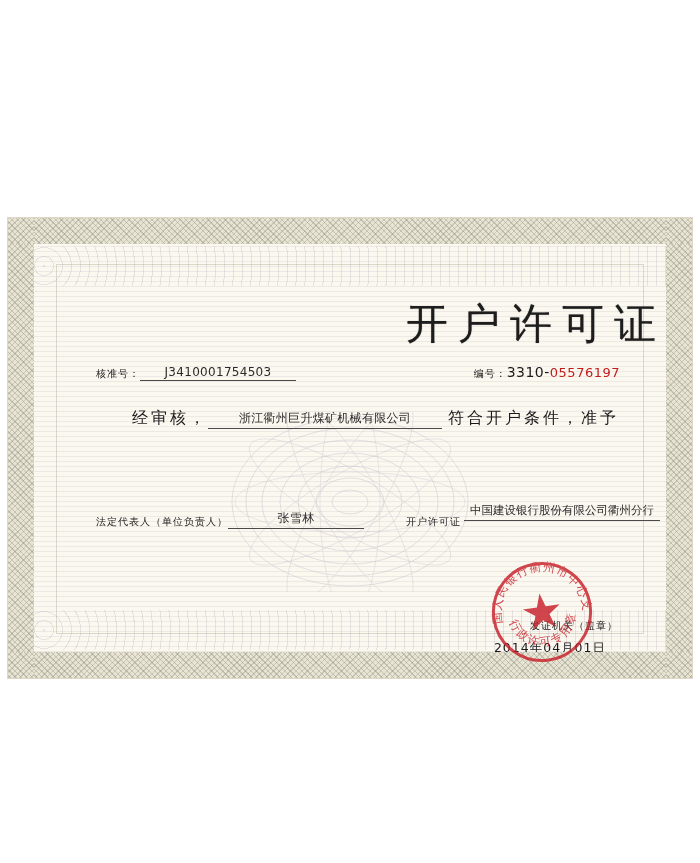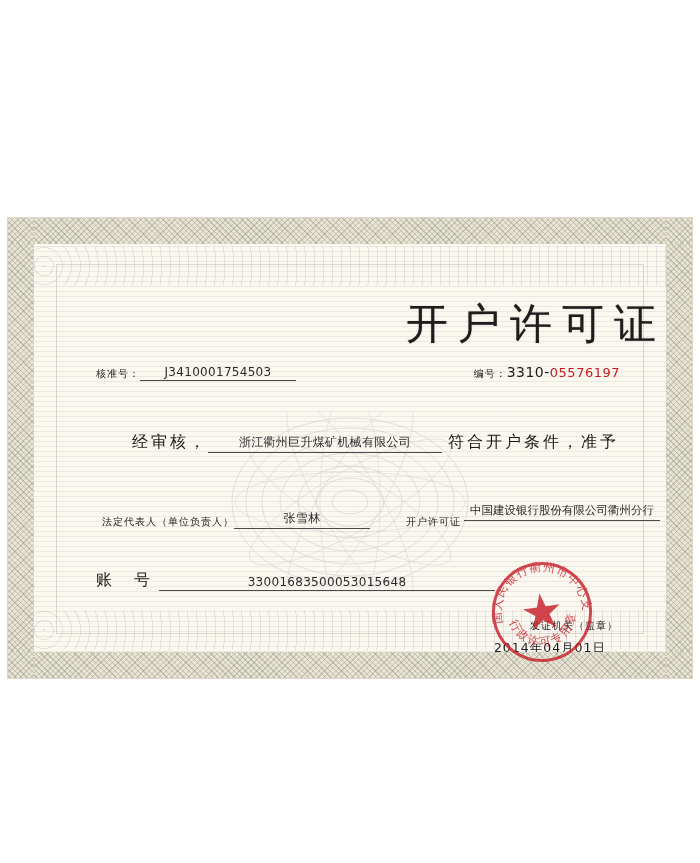--- a/index.html
+++ b/index.html
@@ -130,25 +130,25 @@
     vertical-align: bottom;
   }
 
   
   .r-approve { left: 62px; top: 118px; }
   .r-serial  { right: 46px; top: 118px; }
   .serial-red { color: #c31a1a; font-size: 13px; letter-spacing: .5px; }
   .serial-black { font-size: 14px; letter-spacing: .5px; }
 
   
-  .r-examined { left: 98px; top: 164px; margin-top: 24px; }
+  .r-examined { left: 98px; top: 164px; }
   .r-open     { left: 62px; top: 208px; }
 
   
-  .r-legal  { left: 68px; top: 266px; }
+  .r-legal  { left: 62px; top: 266px; }
   .r-bank   { left: 372px; top: 266px; }
   .bank-val {
     position: absolute;
     left: 430px;
     top: 258px;
     width: 196px;
     font-size: 11.5px;
     line-height: 17px;
     color: #2a2a2a;
     border-bottom: 1px solid #4a4a4a;
@@ -236,23 +236,20 @@
 
       <div class="row r-legal">
         <span class="lbl">法定代表人（单位负责人）</span><span class="val handwrite underline" style="min-width:130px">张雪林</span>
       </div>
 
       <div class="row r-bank">
         <span class="lbl">开户许可证</span>
       </div>
       <div class="bank-val">中国建设银行股份有限公司衢州分行</div>
 
-      <div class="row r-account">
-        <span class="lbl-lg">账　号</span><span class="val underline" style="min-width:330px;margin-left:6px">33001683500053015648</span>
-      </div>
 
       <div class="row r-issuer">
         <span class="lbl">发证机关（盖章）</span>
       </div>
 
       <div class="row r-date">
         <span>2014</span><span>年</span><span>04</span><span>月</span><span>01</span><span>日</span>
       </div>
 
     </div>

